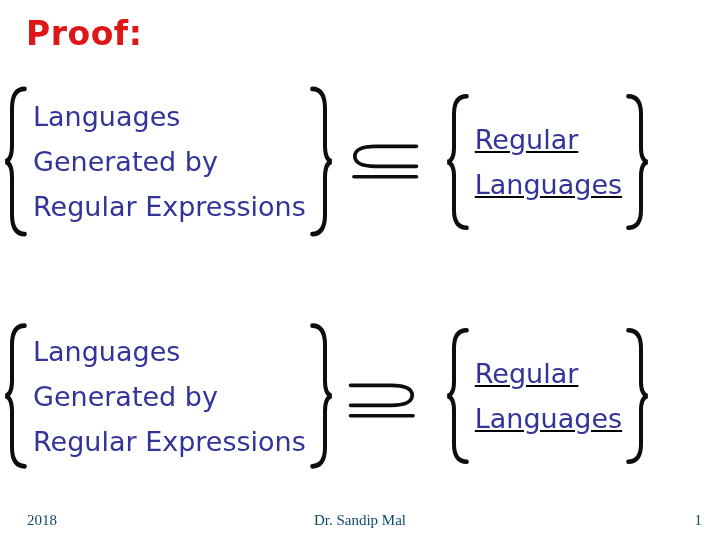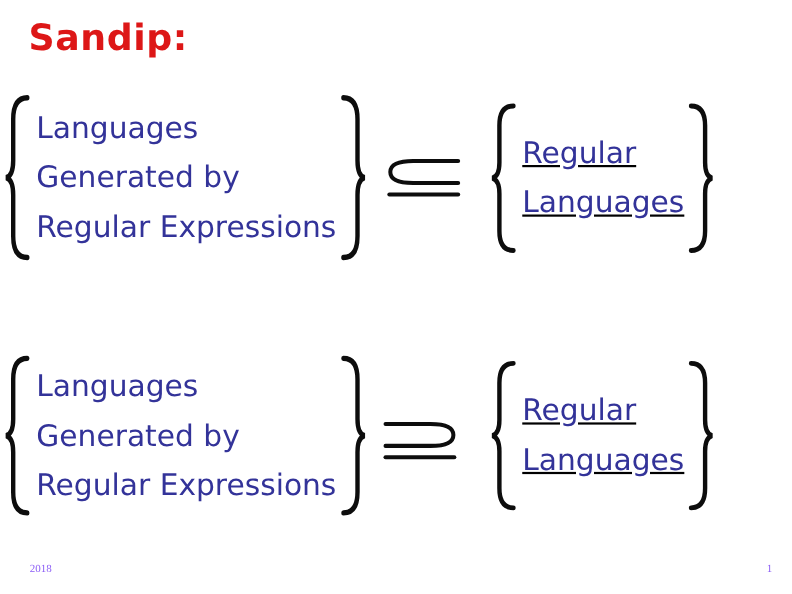--- a/index.html
+++ b/index.html
@@ -77,33 +77,33 @@
     white-space: nowrap;
   }
 
   .footer {
     position: absolute;
     left: 0;
     right: 0;
     top: 510px;
     height: 24px;
     font-family: "Liberation Serif", serif;
-    font-size: 10px;
-    color: #8b5cf6;
+    font-size: 15px;
+    color: #0c4a6e;
   }
   .footer-year   { position: absolute; left: 27px;  top: 2px; }
   .footer-author { position: absolute; left: 0; right: 0; top: 2px; text-align: center; }
   .footer-page   { position: absolute; right: 18px; top: 2px; }
 </style>
 </head>
 <body>
 
 <main class="slide">
 
-  <h1 class="title">Sandip:</h1>
+  <h1 class="title">Proof:</h1>
 
   <section class="proof-row" id="row1">
 
     <div class="set-group left">
       <svg class="brace" viewBox="0 0 30 160" preserveAspectRatio="none" aria-label="{">
         <path d="M26 6 Q10 6 10 26 L10 64 Q10 78 2 80 Q10 82 10 96 L10 134 Q10 154 26 154" fill="none" stroke="#0d0d0d" stroke-width="5" stroke-linecap="round"></path>
       </svg>
       <div class="set-lines">
         <div class="set-line">Languages</div>
         <div class="set-line">Generated by</div>
@@ -169,16 +169,17 @@
         <div class="set-line">Languages</div>
       </div>
       <svg class="brace" viewBox="0 0 30 160" preserveAspectRatio="none" aria-label="}">
         <path d="M4 6 Q20 6 20 26 L20 64 Q20 78 28 80 Q20 82 20 96 L20 134 Q20 154 4 154" fill="none" stroke="#0d0d0d" stroke-width="5" stroke-linecap="round"></path>
       </svg>
     </div>
   </section>
 
   <footer class="footer">
     <span class="footer-year">2018</span>
+    <span class="footer-author">Dr. Sandip Mal</span>
     <span class="footer-page">1</span>
   </footer>
 
 </main>
 
 </body></html>

